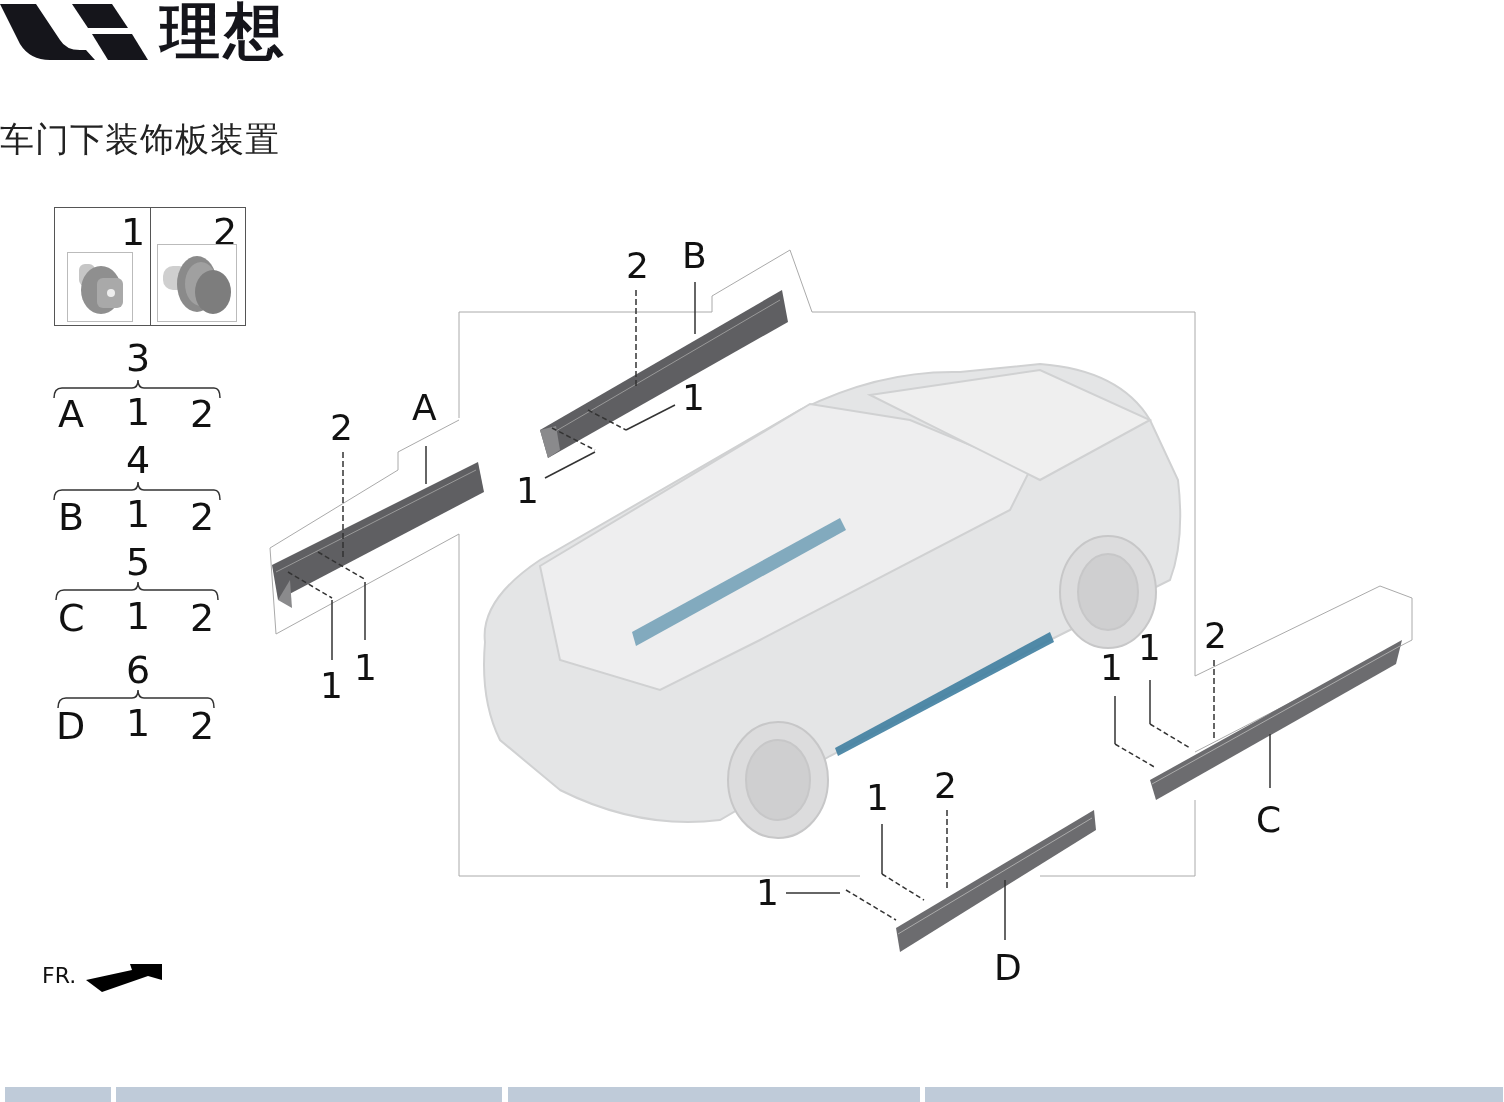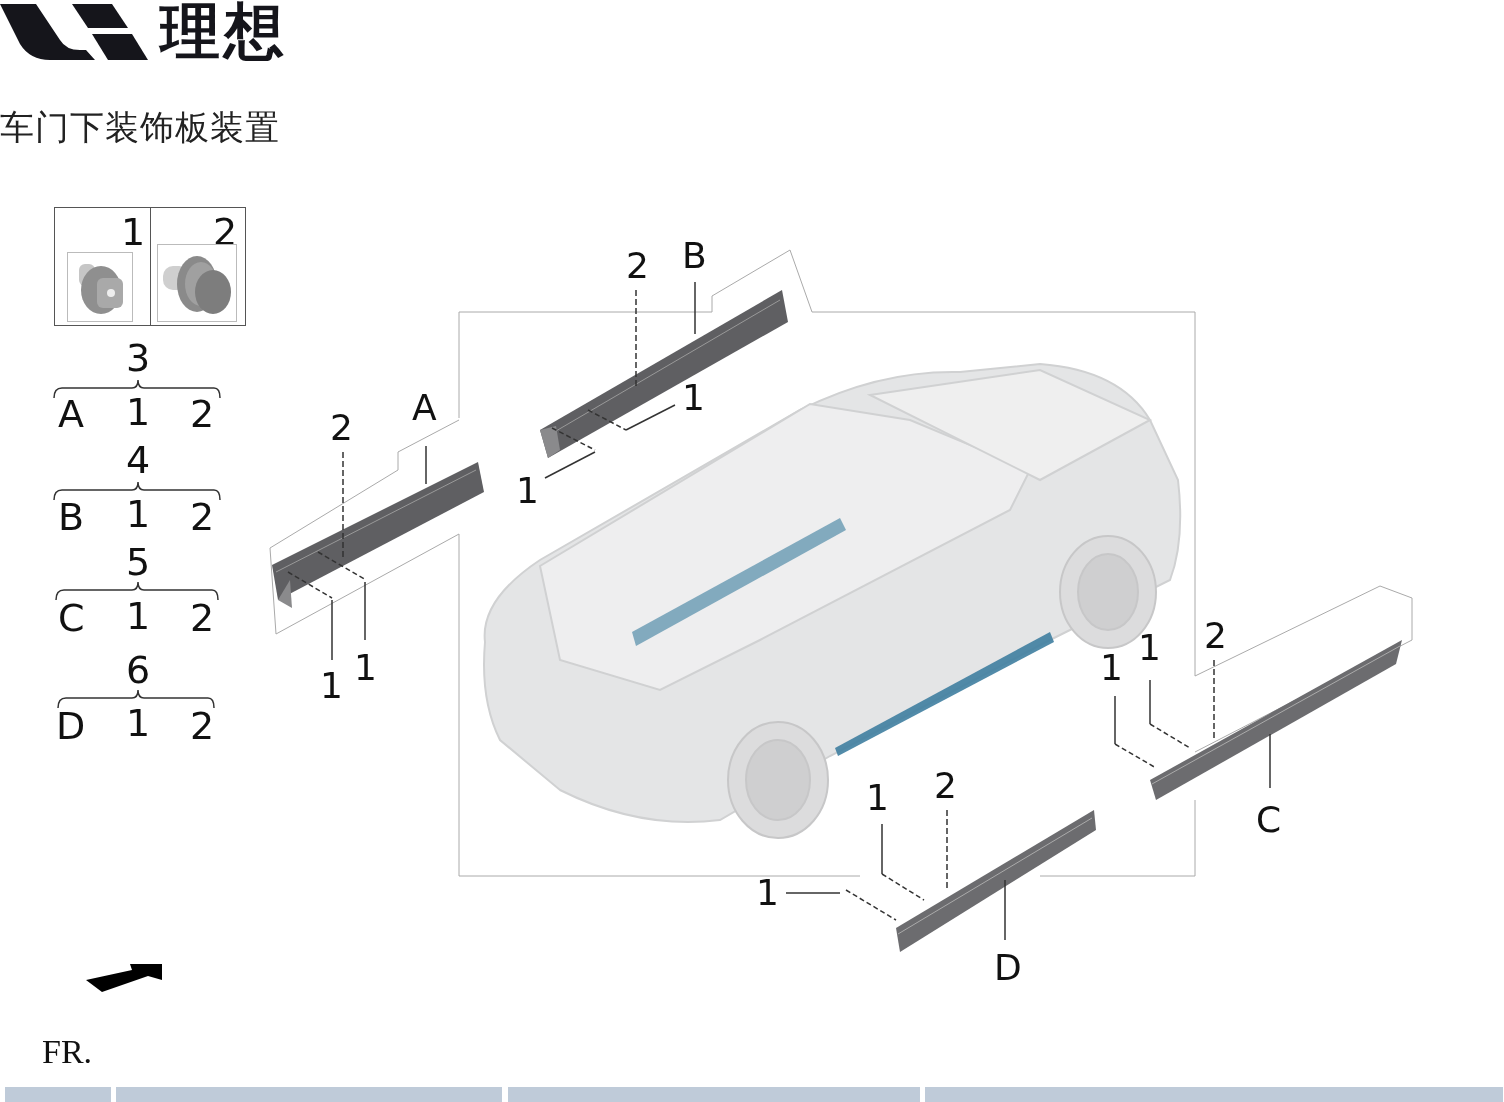--- a/index.html
+++ b/index.html
@@ -1,29 +1,29 @@
 <!DOCTYPE html>
 <html><head>
   <meta charset="utf-8">
   <style>
     html, body { margin: 0; padding: 0; background: #ffffff; }
     body { width: 1504px; height: 1102px; position: relative; overflow: hidden;
       font-family: "DejaVu Sans", "Liberation Sans", sans-serif; color: #111; }
     .abs { position: absolute; }
     .logo { left: 0; top: 0; width: 310px; height: 66px; }
     .brand { left: 160px; top: -4px; font-size: 60px; font-weight: bold; letter-spacing: 4px; color: #15151b; line-height: 70px; }
-    .title { left: 0; top: 104px; font-size: 34px; color: #222; line-height: 46px; letter-spacing: 1px; }
+    .title { left: 0; top: 116px; font-size: 34px; color: #222; line-height: 46px; letter-spacing: 1px; }
     .parts-box { left: 54px; top: 207px; width: 192px; height: 119px; border: 1px solid #555; box-sizing: border-box; }
     .parts-box .divider { position:absolute; left: 95px; top: 0; width: 1px; height: 100%; background: #555; }
     .pnum { font-size: 38px; line-height: 40px; }
     .lbl { font-size: 38px; line-height: 40px; color: #111; }
     .diagram { left: 0; top: 0; width: 1504px; height: 1102px; }
     .footer { left: 0; top: 1087px; width: 1504px; height: 15px; }
     .footer .cell { position: absolute; top: 0; height: 15px; background: #bfcbd9; }
-    .fr { left: 42px; top: 1032px; font-size: 34px; line-height: 40px; font-family: Liberation Serif, serif; }
+    .fr { left: 42px; top: 956px; font-size: 22px; line-height: 40px; }
   </style>
 </head>
 <body>
 
 <svg class="abs logo" viewBox="0 0 310 66">
   <path d="M0 4 L36 4 L60 40 Q66 50 80 50 L86 50 L95 60 L50 60 Q30 60 20 44 Z" fill="#15151b"></path>
   <path d="M72 4 L112 4 L128 28 L88 28 Z" fill="#15151b"></path>
   <path d="M92 34 L132 34 L148 60 L108 60 Z" fill="#15151b"></path>
 </svg>
 <div class="abs brand">理想</div>

